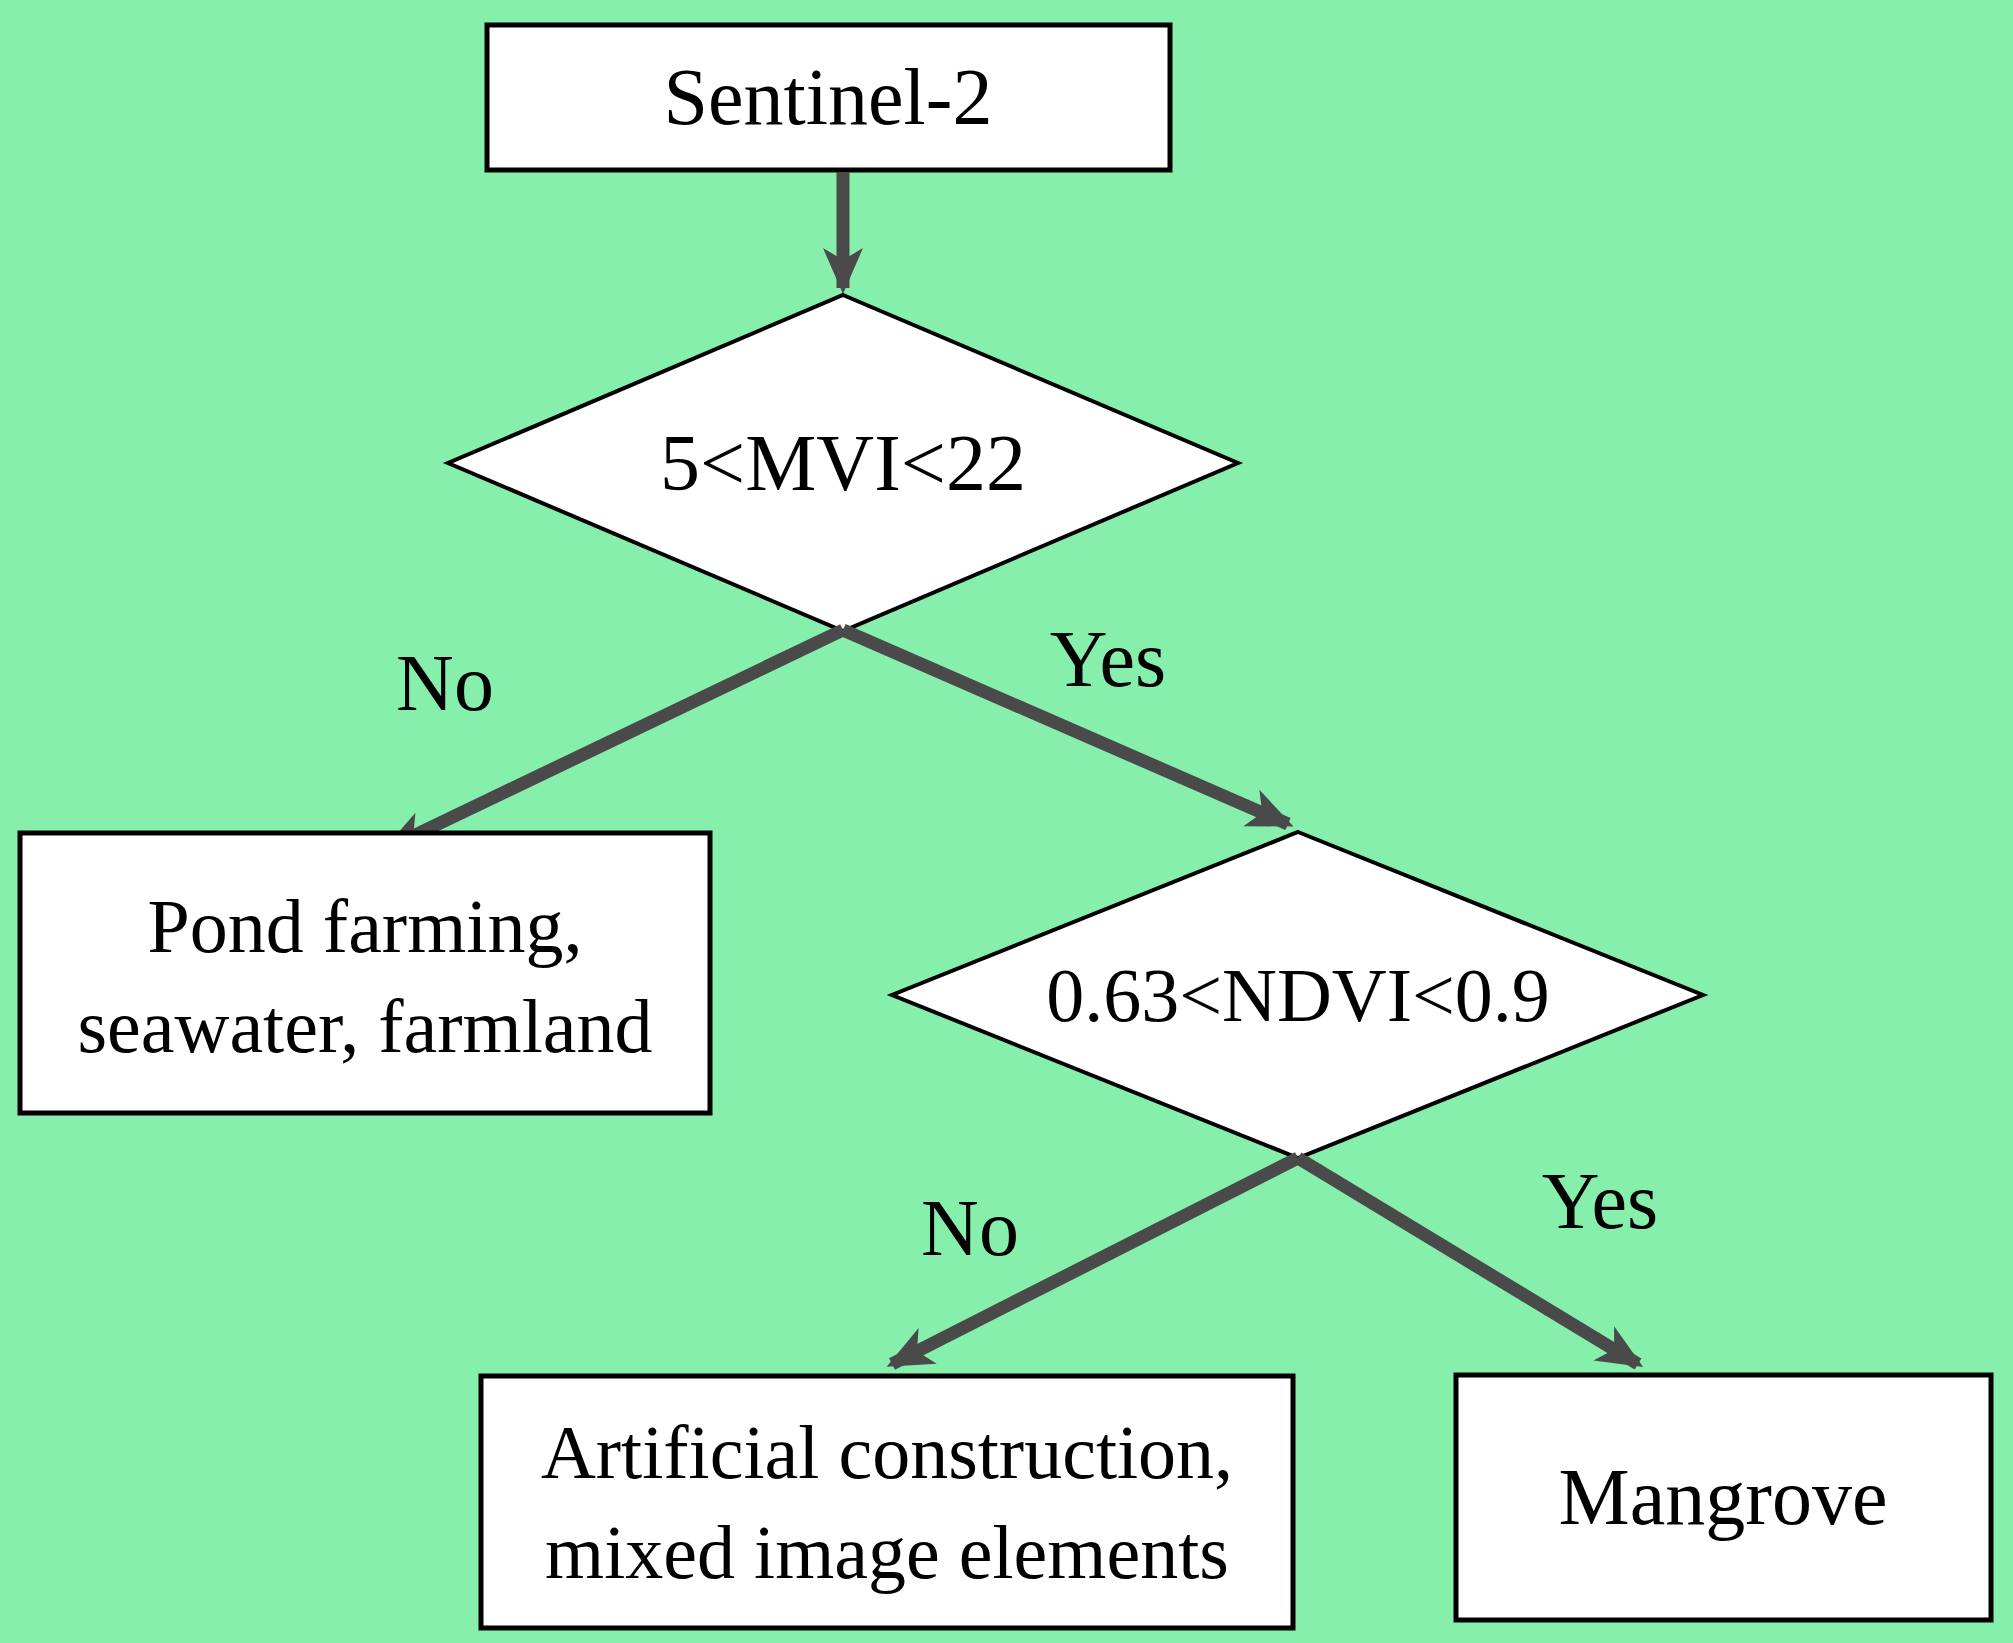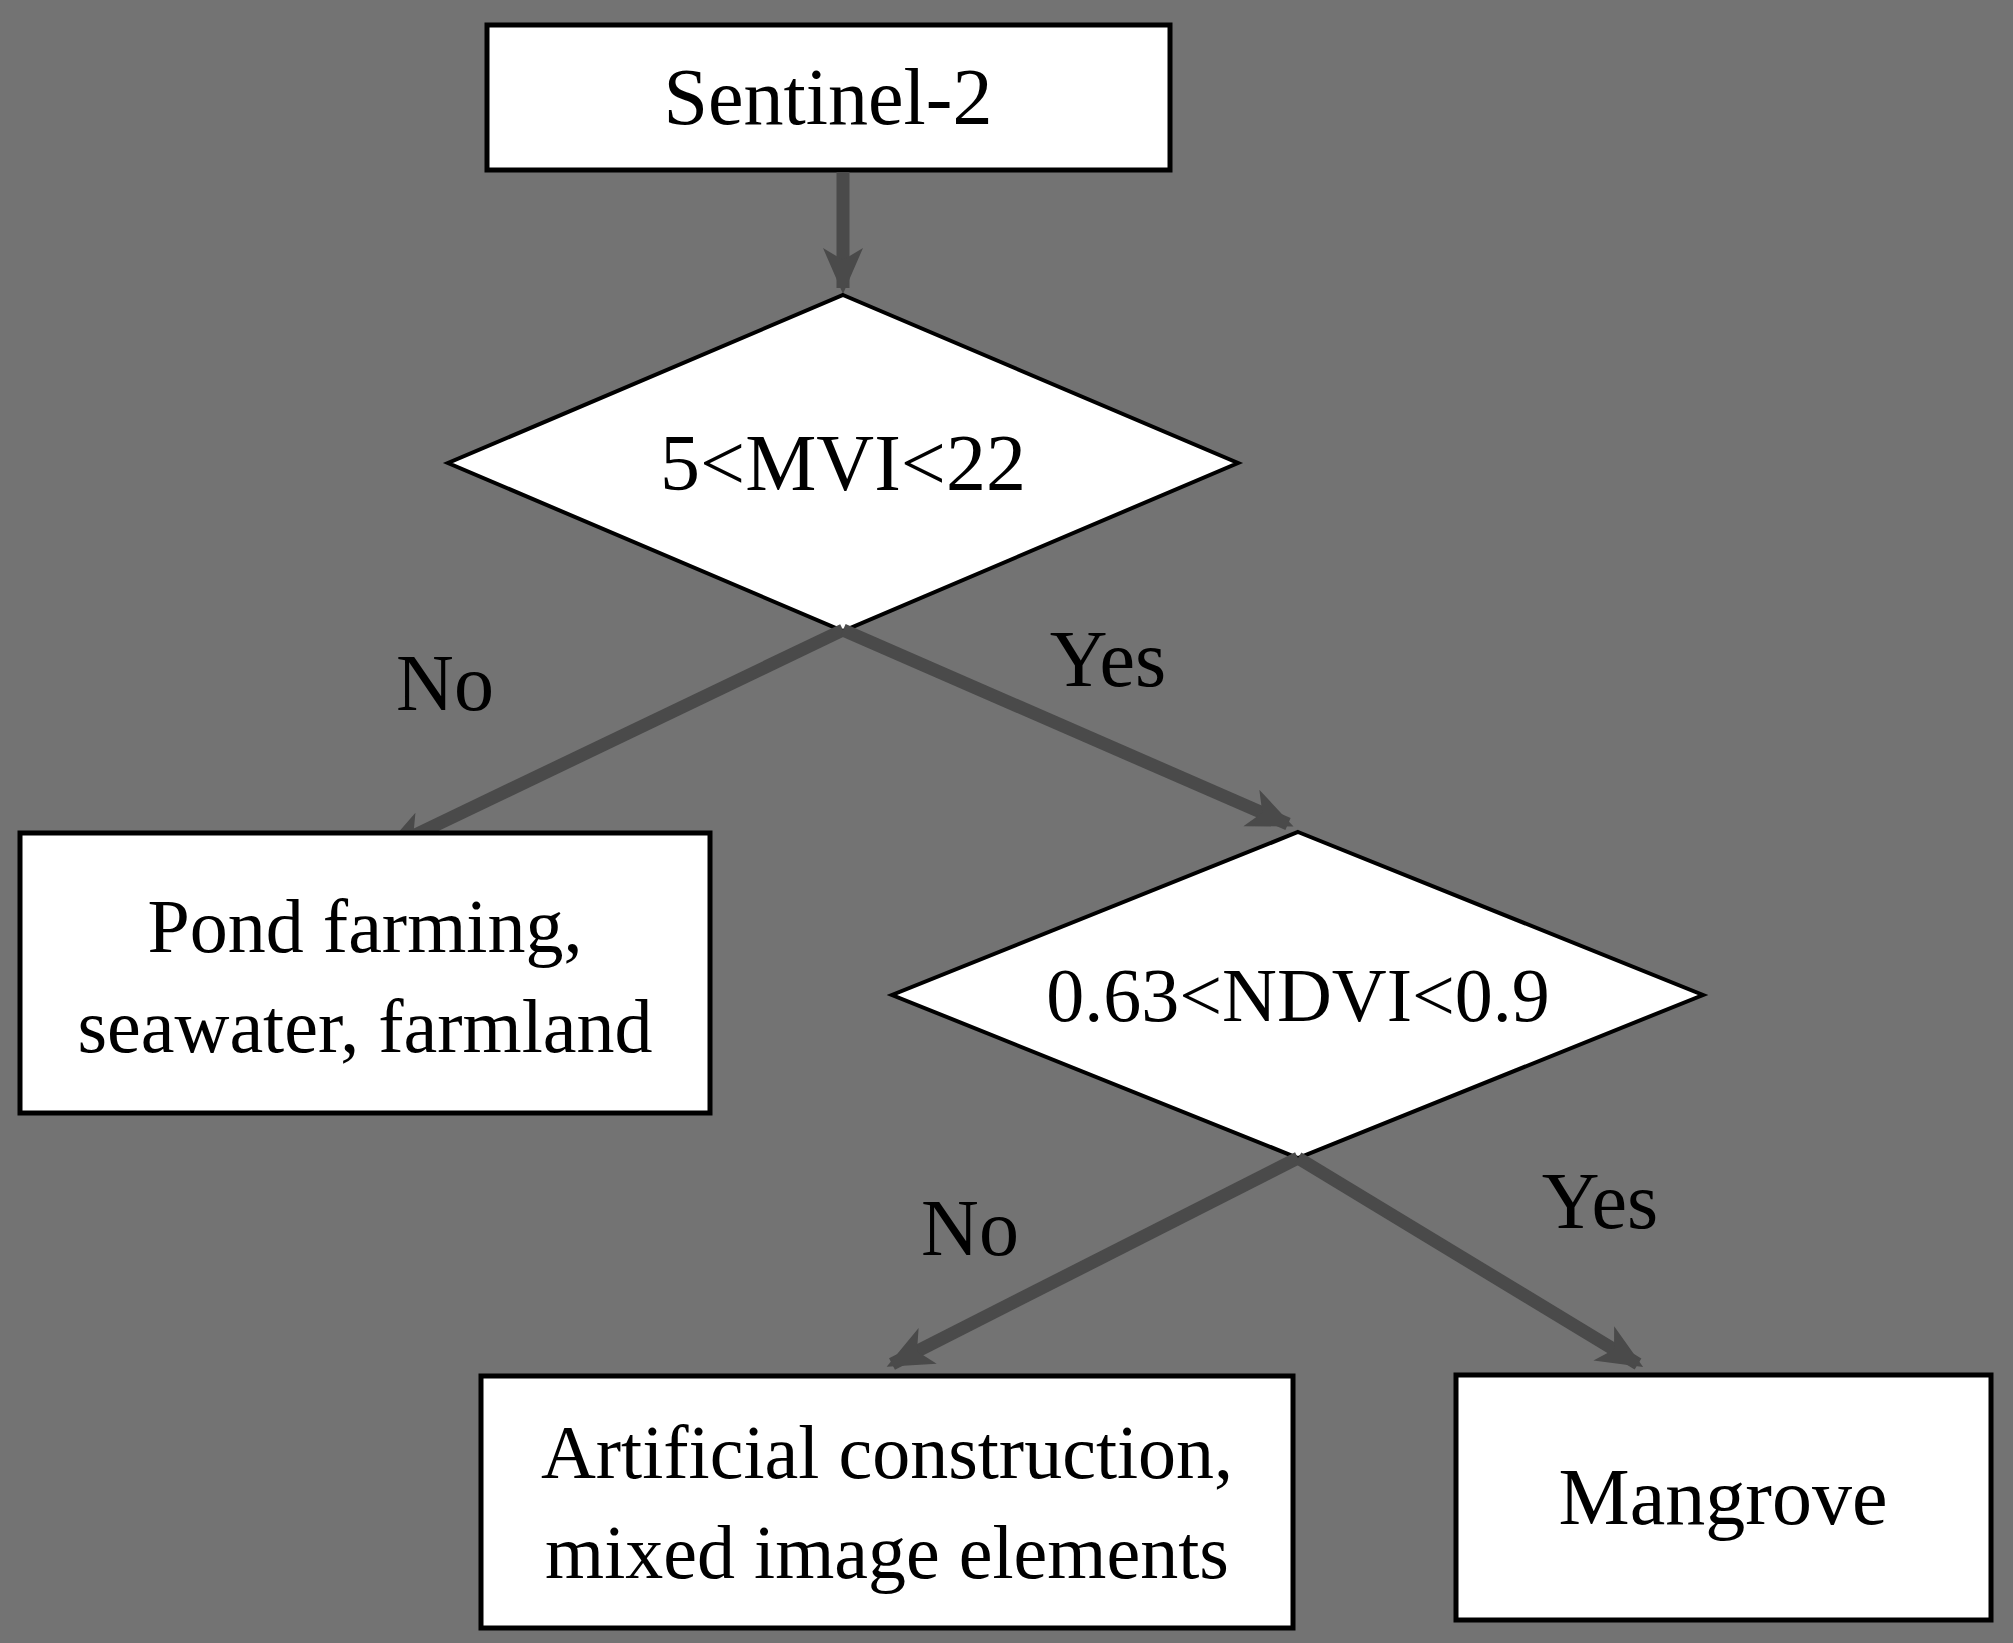--- a/index.html
+++ b/index.html
@@ -4,21 +4,21 @@
 <style>
   html, body {
     margin: 0;
     padding: 0;
     background: #ffffff;
   }
   .stage {
     position: relative;
     width: 2013px;
     height: 1643px;
-    background: #737373;
+    background: #86efac;
   }
   svg { display: block; }
   .node-shape {
     fill: #ffffff;
     stroke: #000000;
   }
   .box-shape { stroke-width: 5; }
   .diamond-shape { stroke-width: 4; }
   .node-label, .edge-label {
     font-family: "Liberation Serif", "DejaVu Serif", serif;

